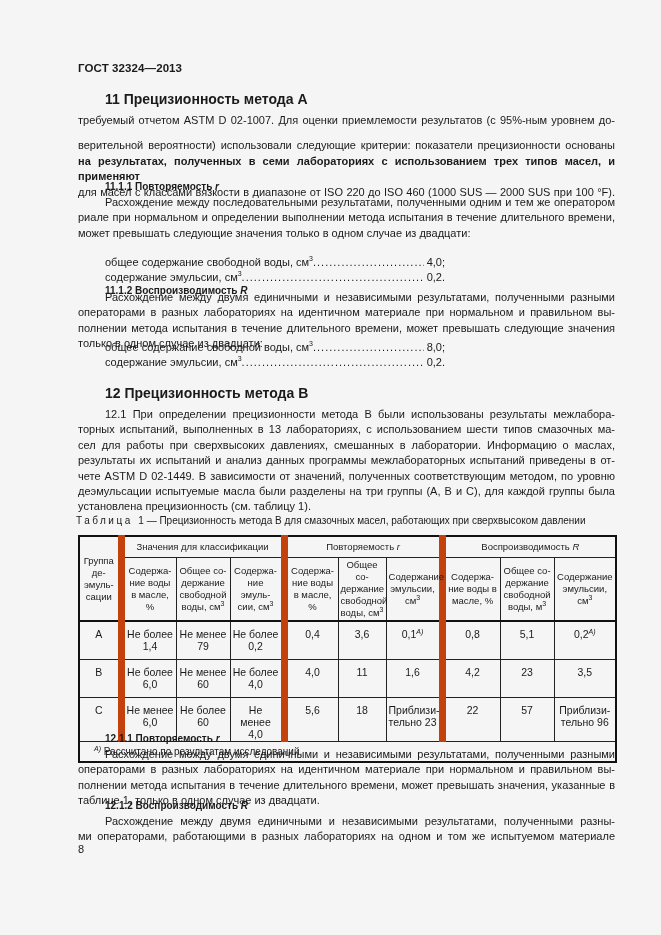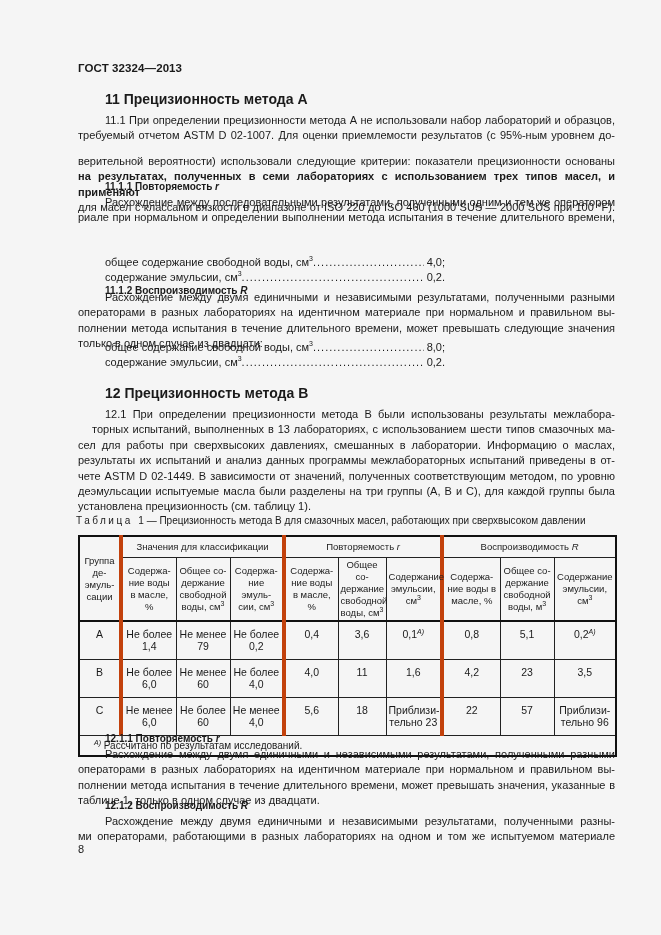--- a/index.html
+++ b/index.html
@@ -23,48 +23,48 @@
   .caption { position: absolute; top: 515px; left: -2px; font-size: 10px; white-space: nowrap; }
   .caption .spaced { letter-spacing: 2.5px; }
   table.t1 {
     position: absolute; top: 535px; left: 0; width: 537px;
     border-collapse: collapse; font-size: 9.5px; table-layout: fixed;
     border: 2px solid #111;
   }
   table.t1 td, table.t1 th { border: 1px solid #222; text-align: center; vertical-align: middle; padding: 1px 2px; font-weight: normal; line-height: 12px; }
   table.t1 thead tr:last-child th { border-bottom: 2px solid #111; height: 58px; }
   table.t1 thead tr:first-child th { height: 18px; }
-  table.t1 .thick-r { border-right: 4px solid #c2410c; }
+  table.t1 .thick-r { border-right: 7px solid #c2410c; }
   table.t1 tbody td { vertical-align: top; padding-top: 6px; font-size: 10.5px; height: 30px; }
   table.t1 tbody tr.row td { border-bottom: 1.5px solid #222; }
   table.t1 .note { text-align: left; padding-left: 14px; font-size: 10px; vertical-align: middle; padding-top: 2px; height: 16px; }
   .pagenum { position: absolute; left: 0; top: 843px; font-size: 11px; }
 </style>
 </head>
 <body>
 
 <div class="page">
   <div class="std-header">ГОСТ 32324—2013</div>
 
   <div class="h1" style="top:91px">11 Прецизионность метода А</div>
 
   <div class="para" style="top:113px">
-    <div style="padding-left:27px; text-align:justify; text-align-last:justify;">11.1 При определении прецизионности метода А не использовали набор лабораторий и образцов,</div>
     <div style="text-align-last:justify;">требуемый отчетом ASTM D 02-1007. Для оценки приемлемости результатов (с 95%-ным уровнем до-</div>
     <div style="text-align-last:justify;margin-top:10px;">верительной вероятности) использовали следующие критерии: показатели прецизионности основаны</div>
     <div style="text-align-last:justify;font-weight:bold;">на результатах, полученных в семи лабораториях с использованием трех типов масел, и применяют</div>
     <div style="text-align-last:justify;">для масел с классами вязкости в диапазоне от ISO 220 до ISO 460 (1000 SUS — 2000 SUS при 100 °F).</div>
   </div>
 
   <div class="sub" style="top:181px">
     <span>11.1.1 Повторяемость</span> <i>r</i>
   </div>
   <div class="para" style="top:195px">
     <div style="padding-left:27px; text-align-last:justify;">Расхождение между последовательными результатами, полученными одним и тем же оператором</div>
     <div style="text-align-last:justify;">риале при нормальном и определении выполнении метода испытания в течение длительного времени,</div>
+    <div>может превышать следующие значения только в одном случае из двадцати:</div>
   </div>
   <div class="leader" style="top:256px">
     <span class="lbl"><span>общее содержание свободной воды, см</span><sup>3</sup></span>
     <span class="dots"></span>
     <span class="val">4,0;</span>
   </div>
   <div class="leader" style="top:271px">
     <span class="lbl"><span>содержание эмульсии, см</span><sup>3</sup></span>
     <span class="dots"></span>
     <span class="val">0,2.</span>
@@ -86,21 +86,21 @@
   </div>
   <div class="leader" style="top:356px">
     <span class="lbl"><span>содержание эмульсии, см</span><sup>3</sup></span>
     <span class="dots"></span>
     <span class="val">0,2.</span>
   </div>
 
   <div class="h1" style="top:385px">12 Прецизионность метода В</div>
   <div class="para" style="top:407px">
     <div style="padding-left:27px; text-align-last:justify;">12.1 При определении прецизионности метода В были использованы результаты межлабора-</div>
-    <div style="text-align-last:justify;margin-left:14px;">торных испытаний, выполненных в 13 лабораториях, с использованием шести типов смазочных ма-</div>
+    <div style="text-align-last:justify;">торных испытаний, выполненных в 13 лабораториях, с использованием шести типов смазочных ма-</div>
     <div style="text-align-last:justify;">сел для работы при сверхвысоких давлениях, смешанных в лаборатории. Информацию о маслах,</div>
     <div style="text-align-last:justify;">результаты их испытаний и анализ данных программы межлабораторных испытаний приведены в от-</div>
     <div style="text-align-last:justify;">чете ASTM D 02-1449. В зависимости от значений, полученных соответствующим методом, по уровню</div>
     <div style="text-align-last:justify;">деэмульсации испытуемые масла были разделены на три группы (А, В и С), для каждой группы была</div>
     <div>установлена прецизионность (см. таблицу 1).</div>
   </div>
 
   <div class="caption">
     <span class="spaced">Таблица</span>&nbsp;
     <span>1</span>

